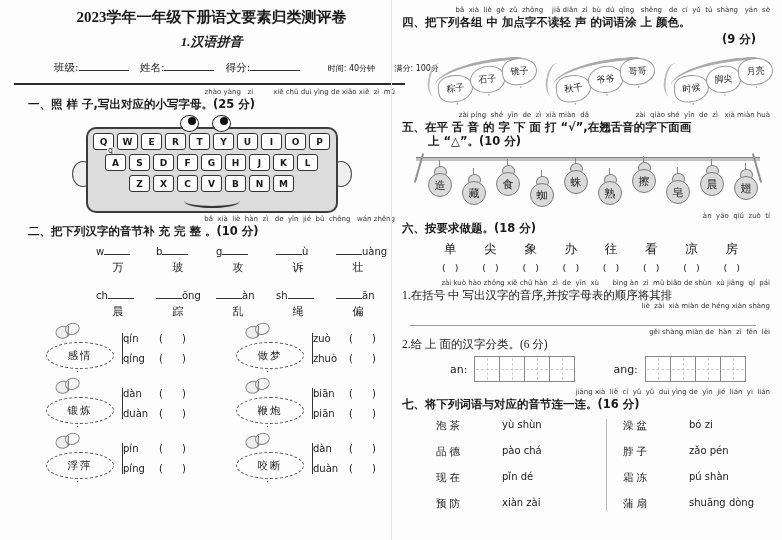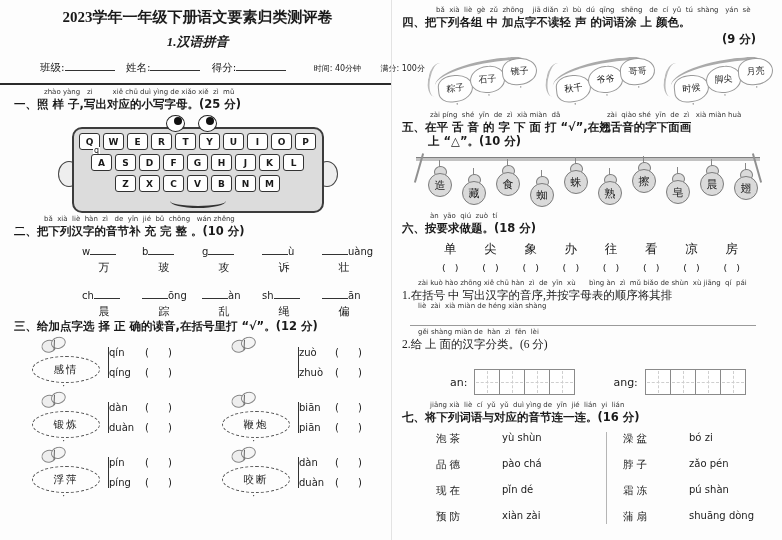--- a/index.html
+++ b/index.html
@@ -1,28 +1,28 @@
 <!DOCTYPE html>
 <html><head>
 <meta charset="utf-8">
 <style>
   html,body{margin:0;padding:0;}
   body{width:782px;height:540px;background:#fdfdfd;overflow:hidden;position:relative;
        font-family:"DejaVu Sans","Liberation Sans",sans-serif;color:#1a1a1a;}
   .col{position:absolute;top:0;height:540px;width:391px;box-sizing:border-box;}
-  #col-left{left:0;padding:4px 10px 0 14px;}
+  #col-left{left:14px;padding:4px 10px 0 14px;}
   #col-right{left:391px;padding:6px 12px 0 10px;border-left:1px solid #e3e3e3;}
   .kai{font-family:"Liberation Serif","DejaVu Serif",serif;}
   .title{font-family:"Liberation Serif","DejaVu Serif",serif;font-weight:bold;font-size:15px;text-align:center;margin-top:4px;}
   .subtitle{font-family:"Liberation Serif","DejaVu Serif",serif;font-style:italic;font-weight:bold;font-size:13px;text-align:center;margin-top:6px;}
   .inforow{margin-top:9px;font-size:10.5px;padding-left:26px;white-space:nowrap;}
   .uline{display:inline-block;width:50px;border-bottom:1px solid #333;height:10px;margin-right:8px;}
   .smallnote{font-size:8px;color:#222;margin-left:16px;}
   .rule{border-top:2px solid #2b2b2b;margin:8px 0 3px -14px;width:391px;}
-  .py{font-size:7px;color:#333;white-space:pre;line-height:9px;overflow:hidden;}
+  .py{font-size:7px;color:#333;white-space:pre;line-height:9px;overflow:hidden;text-align:right;}
   .hd{font-size:11.5px;font-weight:bold;line-height:14px;white-space:nowrap;}
   
   .kb-wrap{position:relative;width:272px;height:94px;margin:8px auto 2px;}
   .eye{position:absolute;top:-4px;width:17px;height:15px;background:#fff;border:1.5px solid #222;border-radius:50%;z-index:3;}
   .eye i{position:absolute;top:1px;right:2px;width:8px;height:8px;background:#111;border-radius:50%;}
   .hand{position:absolute;top:42px;width:20px;height:24px;background:#eee;border:1.5px solid #444;border-radius:50%;z-index:0;}
   .kb-body{position:absolute;top:8px;left:10px;right:10px;bottom:0;background:#dcdcdc;border:2px solid #3c3c3c;border-radius:10px;z-index:2;}
   .krow{display:flex;justify-content:center;gap:3px;margin-top:4px;}
   .key{width:19px;height:15px;background:#fff;border:1px solid #333;border-radius:3px;
        font-size:9px;font-weight:bold;display:flex;align-items:center;justify-content:center;position:relative;}
@@ -67,21 +67,21 @@
   .gourd .gstr{position:absolute;top:-6px;left:11px;width:1px;height:7px;background:#888;}
   .gourd .neck{position:absolute;top:0;left:6px;width:11px;height:10px;background:#dadada;border:1px solid #7c7c7c;border-radius:50%;}
   .gourd .bulb{position:absolute;top:7px;left:0;width:22px;height:22px;background:#dadada;border:1px solid #7c7c7c;border-radius:50%;
                display:flex;align-items:center;justify-content:center;font-size:11px;color:#1a1a1a;}
   
   #s6-chars{display:flex;justify-content:space-between;padding:0 30px 0 40px;margin-top:6px;}
   .ch6{text-align:center;}
   .ch6 .c{font-size:12.5px;}
   .ch6 .p{font-size:9.5px;margin-top:4px;white-space:pre;}
   .ansline{margin:8px 14px 2px 8px;border-bottom:1px solid #9a9a9a;height:6px;}
-  .tians{display:flex;align-items:center;gap:8px;padding-left:48px;margin-top:18px;}
+  .tians{display:flex;align-items:center;gap:8px;padding-left:48px;margin-top:5px;}
   .tlabel{font-size:11px;}
   .tgrid{display:flex;}
   .tcell{width:24px;height:24px;border:1px solid #8a8a8a;margin-left:-1px;position:relative;background:#fff;}
   .tcell::before{content:"";position:absolute;left:50%;top:1px;bottom:1px;border-left:1px dashed #cfcfcf;}
   .tcell::after{content:"";position:absolute;top:50%;left:1px;right:1px;border-top:1px dashed #cfcfcf;}
   .gap24{width:22px;}
   
   #s7-match{display:flex;padding-left:34px;margin-top:8px;}
   .mhalf{display:grid;grid-template-columns:66px 104px;row-gap:12px;align-content:start;}
   .mhalf.right{border-left:1px solid #b5b5b5;padding-left:16px;}
@@ -197,40 +197,40 @@
       <div class="fi">
         <div class="top"><span>sh</span><span class="blank"></span></div>
         <div class="char kai">绳</div>
       </div>
       <div class="fi">
         <div class="top"><span class="blank"></span><span>ān</span></div>
         <div class="char kai">偏</div>
       </div>
     </div>
 
-  <div class="hd">三、给加点字选 择  正 确的读音,在括号里打 “√”。(12 分)</div>
   <div id="s3-grid">
       <div class="item3">
         <span class="bfly"><svg width="28" height="16" viewBox="0 0 28 16">
             <ellipse cx="9" cy="7" rx="7" ry="6" fill="#eee" stroke="#888"></ellipse>
             <ellipse cx="19" cy="6" rx="7" ry="5.5" fill="#f5f5f5" stroke="#888"></ellipse>
             <line x1="13" y1="12" x2="16" y2="2" stroke="#666"></line>
           </svg></span>
         <div class="oval kai">感情</div>
         <div class="opts">
           <div class="opt"><span class="pn">qín</span><span>(      )</span></div>
           <div class="opt"><span class="pn">qíng</span><span>(      )</span></div>
         </div>
       </div>
       <div class="item3">
         <span class="bfly"><svg width="28" height="16" viewBox="0 0 28 16">
             <ellipse cx="9" cy="7" rx="7" ry="6" fill="#eee" stroke="#888"></ellipse>
             <ellipse cx="19" cy="6" rx="7" ry="5.5" fill="#f5f5f5" stroke="#888"></ellipse>
             <line x1="13" y1="12" x2="16" y2="2" stroke="#666"></line>
           </svg></span>
+        <div class="oval kai">做梦</div>
         <div class="opts">
           <div class="opt"><span class="pn">zuò</span><span>(      )</span></div>
           <div class="opt"><span class="pn">zhuò</span><span>(      )</span></div>
         </div>
       </div>
       <div class="item3">
         <span class="bfly"><svg width="28" height="16" viewBox="0 0 28 16">
             <ellipse cx="9" cy="7" rx="7" ry="6" fill="#eee" stroke="#888"></ellipse>
             <ellipse cx="19" cy="6" rx="7" ry="5.5" fill="#f5f5f5" stroke="#888"></ellipse>
             <line x1="13" y1="12" x2="16" y2="2" stroke="#666"></line>

